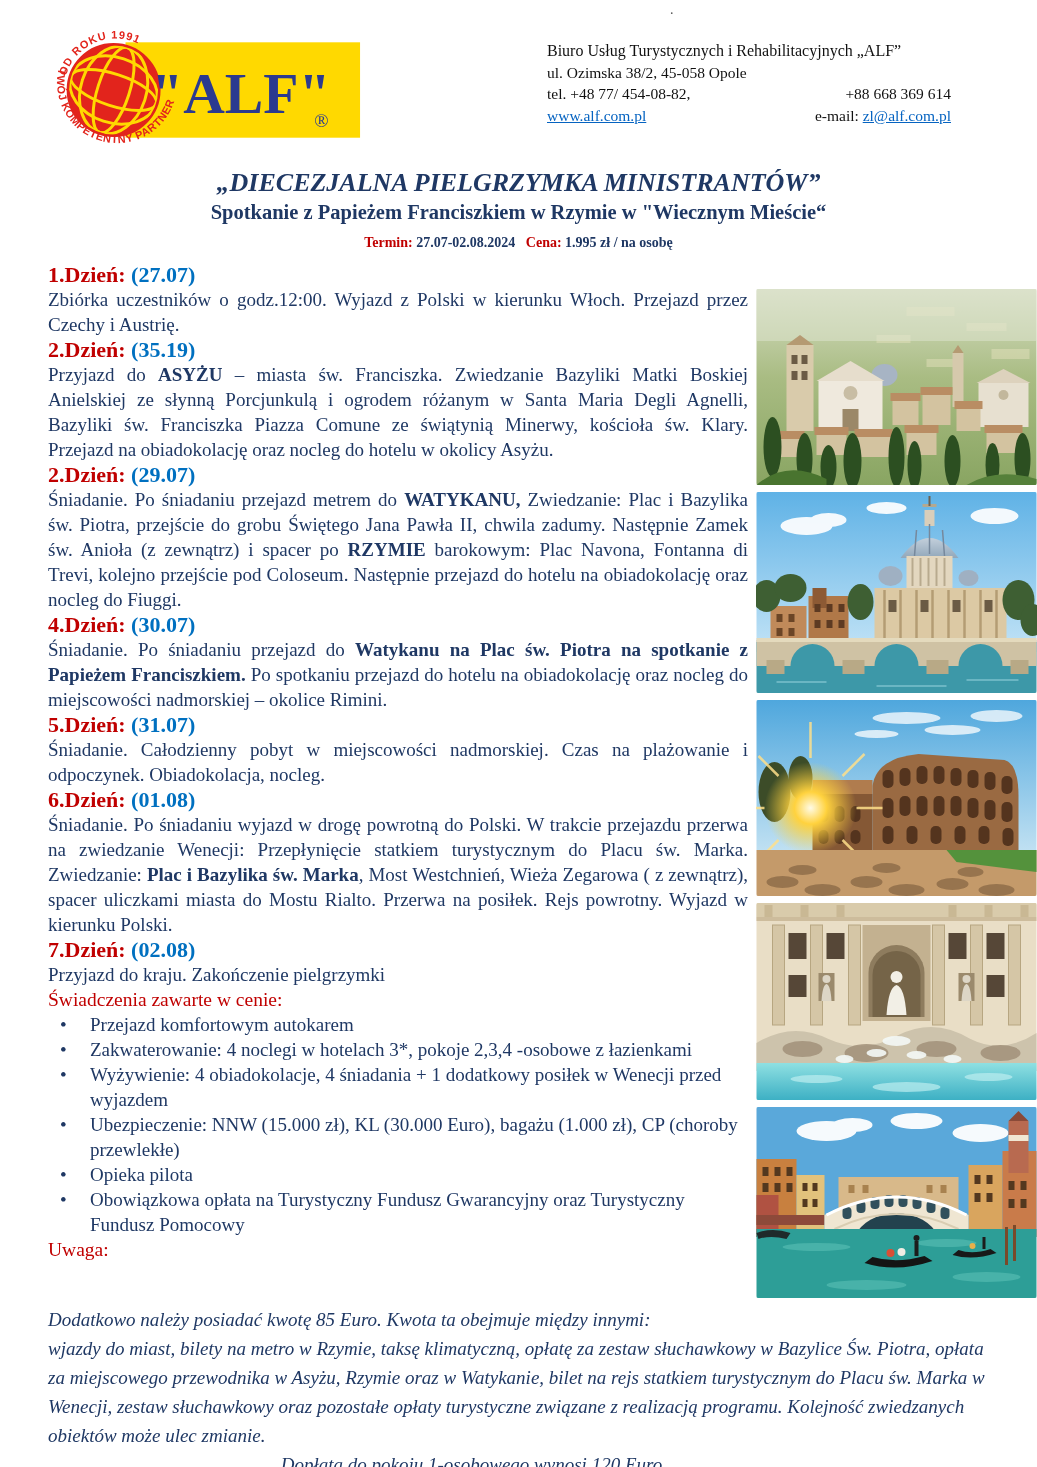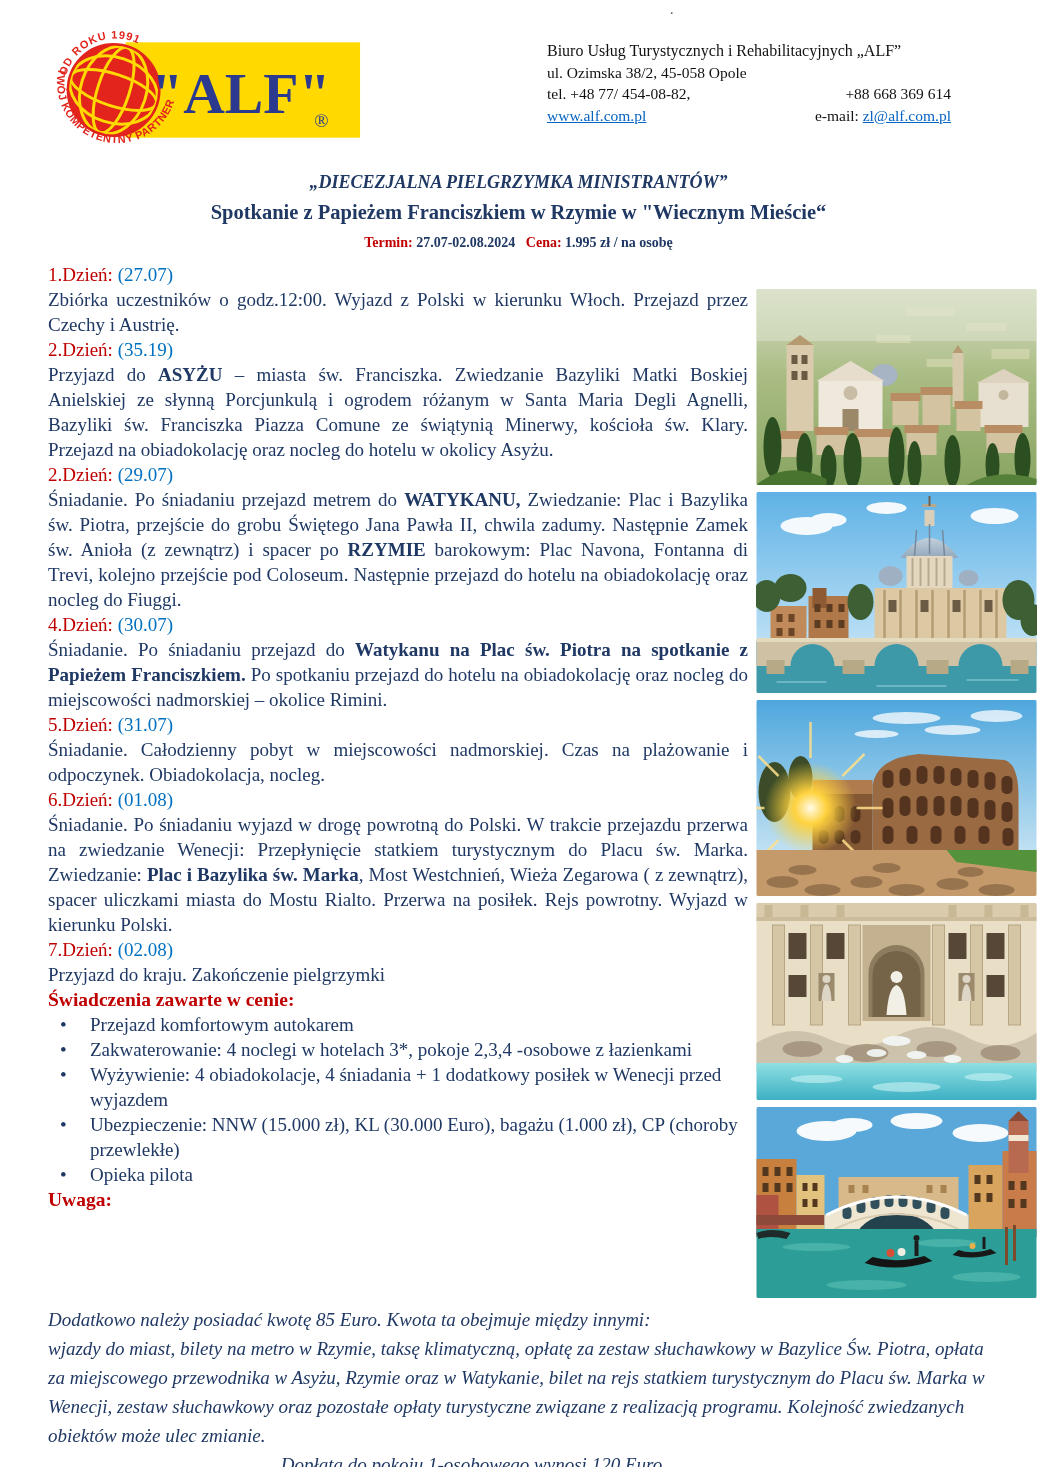--- a/index.html
+++ b/index.html
@@ -12,34 +12,34 @@
   
   .header { display:flex; justify-content:space-between; align-items:flex-start; padding:30px 86px 0 50px; }
   .logo-wrap { width:318px; height:122px; }
   .contact { width:404px; font-size:15.5px; line-height:21.5px; color:#111111; margin-top:10px; }
   .contact .company { font-size:16px; }
   .contact .row { display:flex; justify-content:space-between; }
   .link { color:#0563c1; text-decoration:underline; cursor:pointer; }
 
   
   .title-block { text-align:center; margin-top:16px; color:#1f3864; }
-  .title1 { font-size:18px; font-weight:bold; font-style:italic; line-height:29px; }
+  .title1 { font-size:26px; font-weight:bold; font-style:italic; line-height:29px; }
   .title2 { font-size:20.5px; font-weight:bold; line-height:30px; }
   .title3 { font-size:14px; font-weight:bold; line-height:31px; }
   .red { color:#c00000; }
 
   
   .content { display:flex; padding-left:48px; margin-top:4px; }
   .text-col { width:700px; color:#1f3864; font-size:19px; line-height:25px; }
-  .day-head { font-weight:normal; font-size:19px; }
+  .day-head { font-weight:bold; font-size:22px; }
   .day-label { color:#c00000; }
   .day-date  { color:#0070c0; }
   .body-text { margin:0; text-align:justify; }
   .b { font-weight:bold; }
-  .services-heading, .notice-heading { color:#c00000; font-weight:bold; font-size:19.5px; }
+  .services-heading, .notice-heading { color:#c00000; font-weight:normal; font-size:19.5px; }
   ul.services { list-style:none; margin:0; padding:0; }
   ul.services li { position:relative; padding-left:42px; text-align:left; }
   ul.services li::before { content:"•"; position:absolute; left:12px; top:0; color:#1f3864; }
 
   
   .photo-col { width:281px; margin-left:8px; padding-top:27px; }
   .photo { display:block; margin-bottom:7px; border-radius:2px; }
 
   
   .notice { padding:0 52px 0 48px; color:#1f3864; font-style:italic; font-size:19px; line-height:29px; }
@@ -154,20 +154,21 @@
       </div>
       <p class="body-text"><span>Przyjazd do kraju. Zakończenie pielgrzymki</span></p>
 
       <div class="services-heading">Świadczenia zawarte w cenie:</div>
       <ul class="services">
         <li><span>Przejazd komfortowym autokarem</span></li>
         <li><span>Zakwaterowanie: 4 noclegi w hotelach 3*, pokoje 2,3,4 -osobowe z łazienkami</span></li>
         <li><span>Wyżywienie: 4 obiadokolacje, 4 śniadania + 1 dodatkowy posiłek w Wenecji przed wyjazdem</span></li>
         <li><span>Ubezpieczenie: NNW (15.000 zł), KL (30.000 Euro), bagażu (1.000 zł), CP (choroby przewlekłe)</span></li>
         <li><span>Opieka pilota</span></li>
+        <li><span>Obowiązkowa opłata na Turystyczny Fundusz Gwarancyjny oraz Turystyczny Fundusz Pomocowy</span></li>
       </ul>
 
       <div class="notice-heading">Uwaga:</div>
     </div>
 
     <div class="photo-col">
 
       <svg class="photo" viewBox="0 0 280 196" width="281" height="196">
         <defs>
           <linearGradient id="p1v" x1="0" y1="0" x2="0" y2="1">

